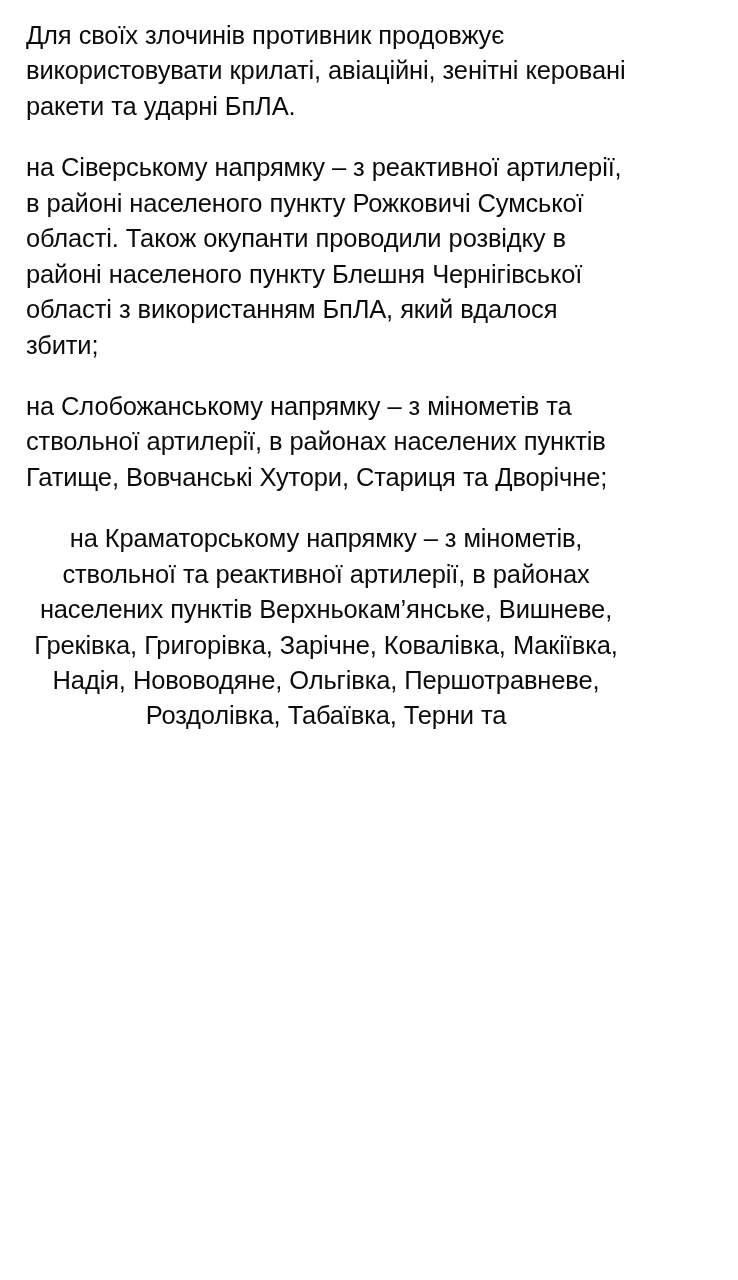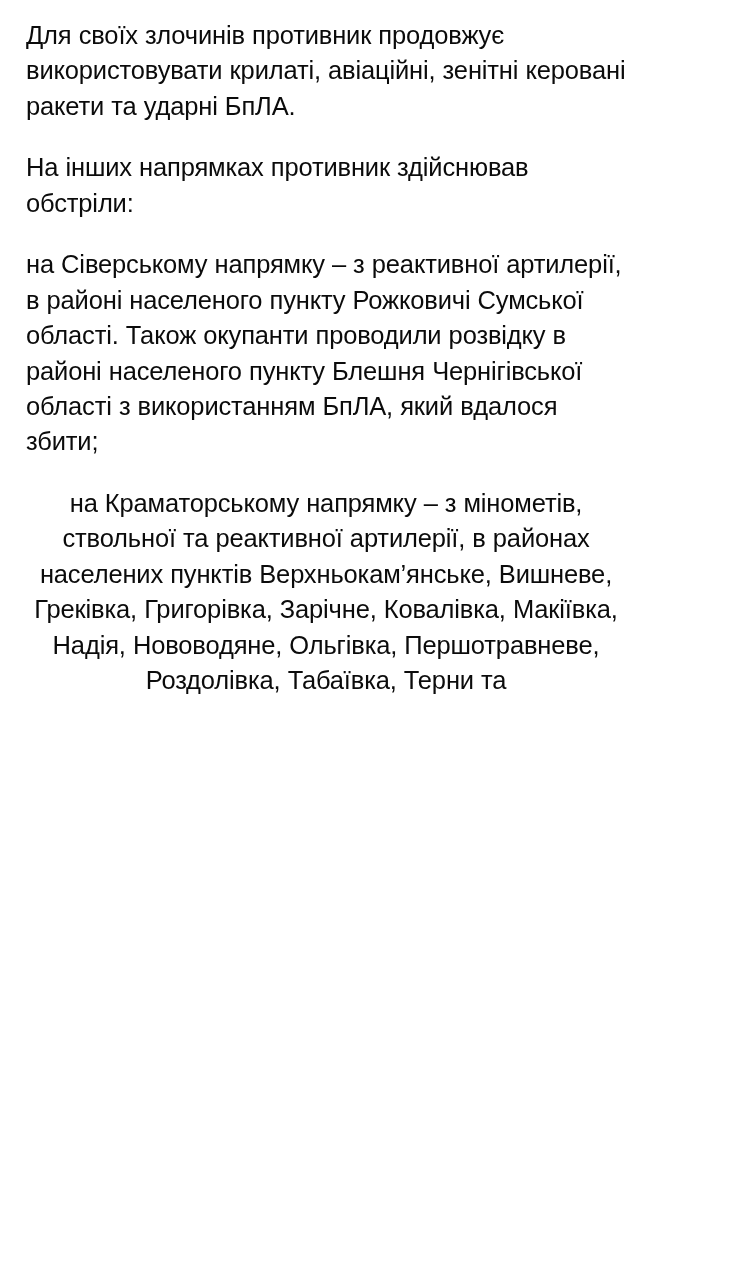--- a/index.html
+++ b/index.html
@@ -33,16 +33,16 @@
   .para:last-child {
     margin-bottom: 0;
     text-align: center;
   }
 </style>
 </head>
 <body>
 
 <div class="page">
   <p class="para">Для своїх злочинів противник продовжує використовувати крилаті, авіаційні, зенітні керовані ракети та ударні БпЛА.</p>
-  <p class="para">На інших напрямках противник здійснював обстріли:</p>
   <p class="para">на Сіверському напрямку – з реактивної артилерії, в районі населеного пункту Рожковичі Сумської області. Також окупанти проводили розвідку в районі населеного пункту Блешня Чернігівської області з використанням БпЛА, який вдалося збити;</p>
+  <p class="para">на Слобожанському напрямку – з мінометів та ствольної артилерії, в районах населених пунктів Гатище, Вовчанські Хутори, Стариця та Дворічне;</p>
   <p class="para">на Краматорському напрямку – з мінометів, ствольної та реактивної артилерії, в районах населених пунктів Верхньокам’янське, Вишневе, Греківка, Григорівка, Зарічне, Ковалівка, Макіївка, Надія, Нововодяне, Ольгівка, Першотравневе, Роздолівка, Табаївка, Терни та</p>
 </div>
 
 </body></html>

